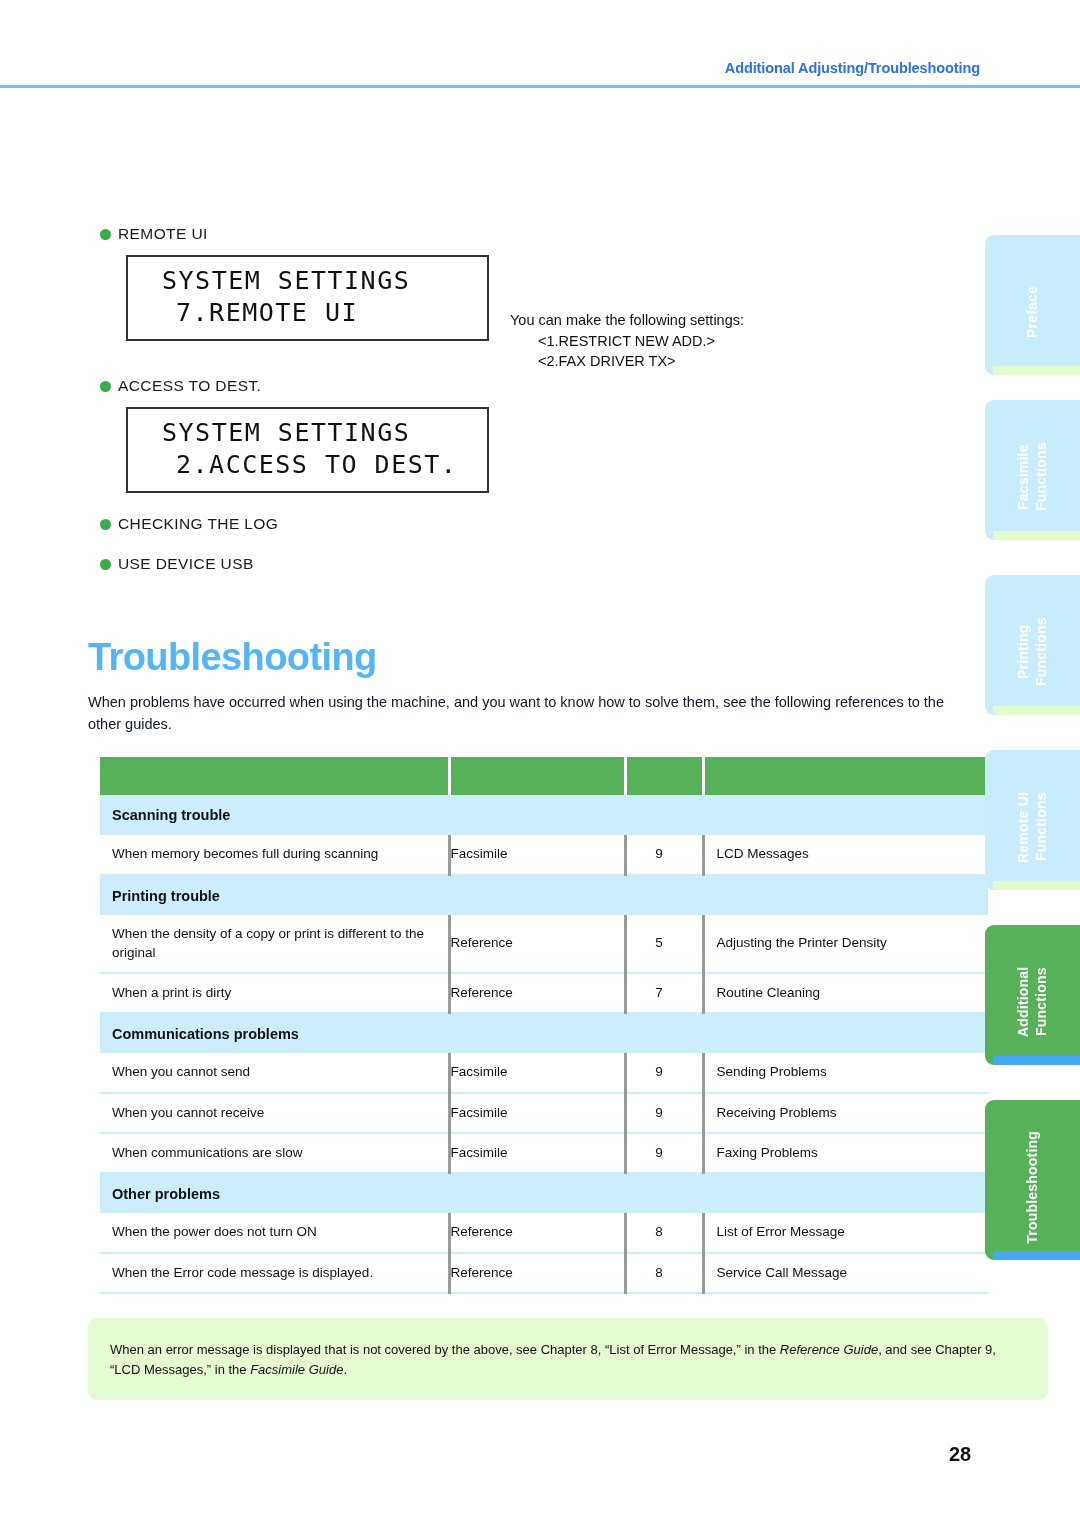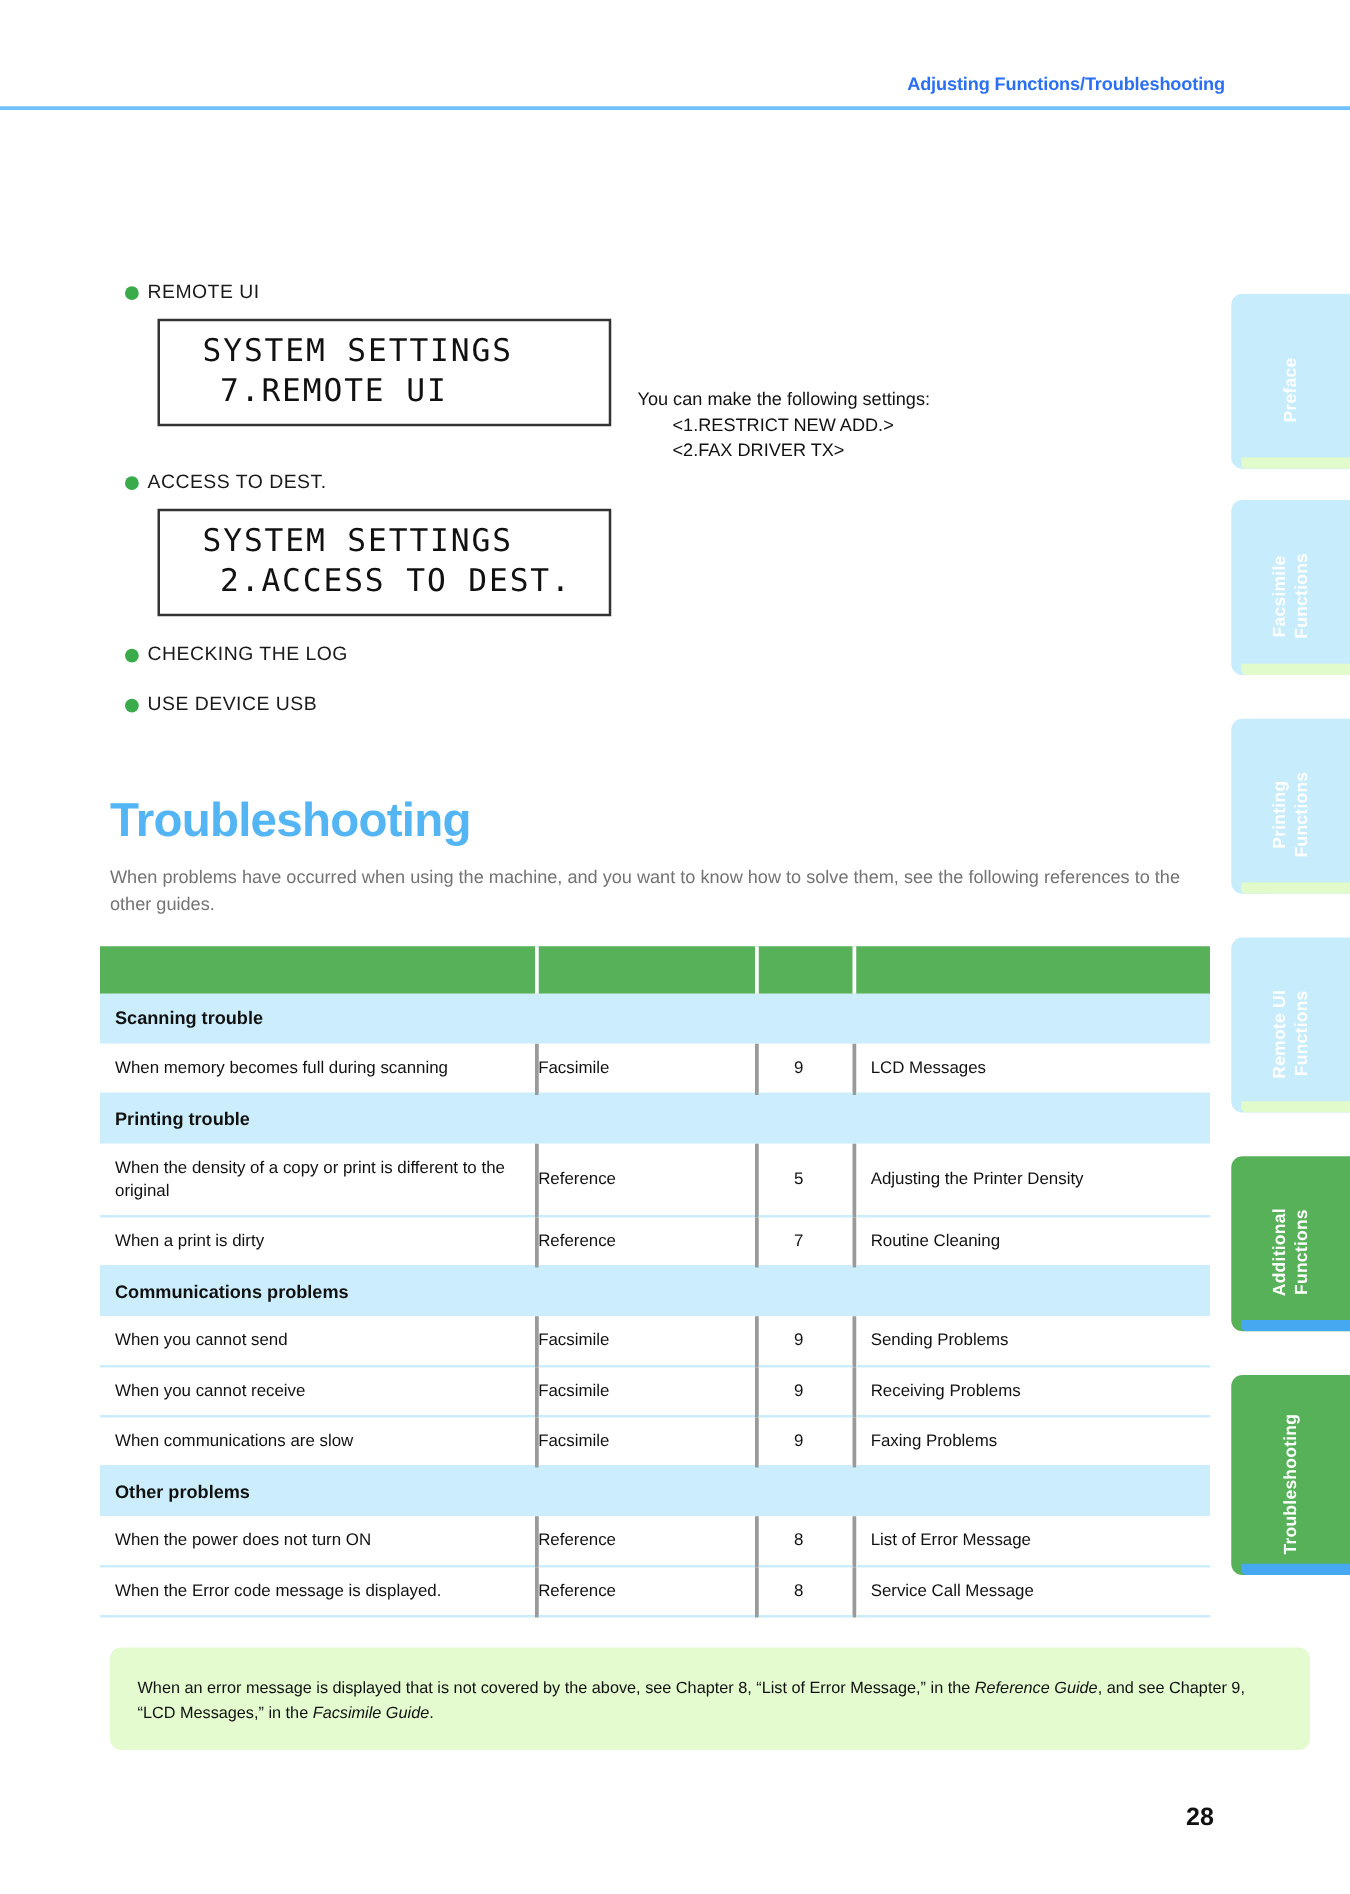--- a/index.html
+++ b/index.html
@@ -112,29 +112,29 @@
     font-weight: bold;
     color: #53b5f4;
     letter-spacing: -0.6px;
   }
   .section-intro {
     position: absolute;
     top: 692px;
     left: 88px;
     width: 890px;
     font-size: 14.5px;
-    color: #737373;
+    color: #0f172a;
     line-height: 1.5;
   }
 
   
   .tbl {
     position: absolute;
     top: 757px;
-    left: 80px;
+    left: 100px;
     width: 888px;
     border-collapse: collapse;
     table-layout: fixed;
   }
   .tbl td, .tbl th {
     padding: 0;
     vertical-align: middle;
     font-weight: normal;
     text-align: left;
   }
@@ -241,21 +241,21 @@
     left: 8px;
     right: 0;
     height: 9px;
     border-radius: 0 0 0 4px;
   }
 </style>
 </head>
 <body>
 
 <div class="page-header">
-  <div class="header-title">Adjusting Functions/Troubleshooting</div>
+  <div class="header-title">Additional Adjusting/Troubleshooting</div>
 </div>
 <div class="header-rule"></div>
 
 <div class="settings-block">
 
   <div class="bullet-line">
     <span class="bullet-dot"></span>
     <span>REMOTE UI</span>
   </div>
 

